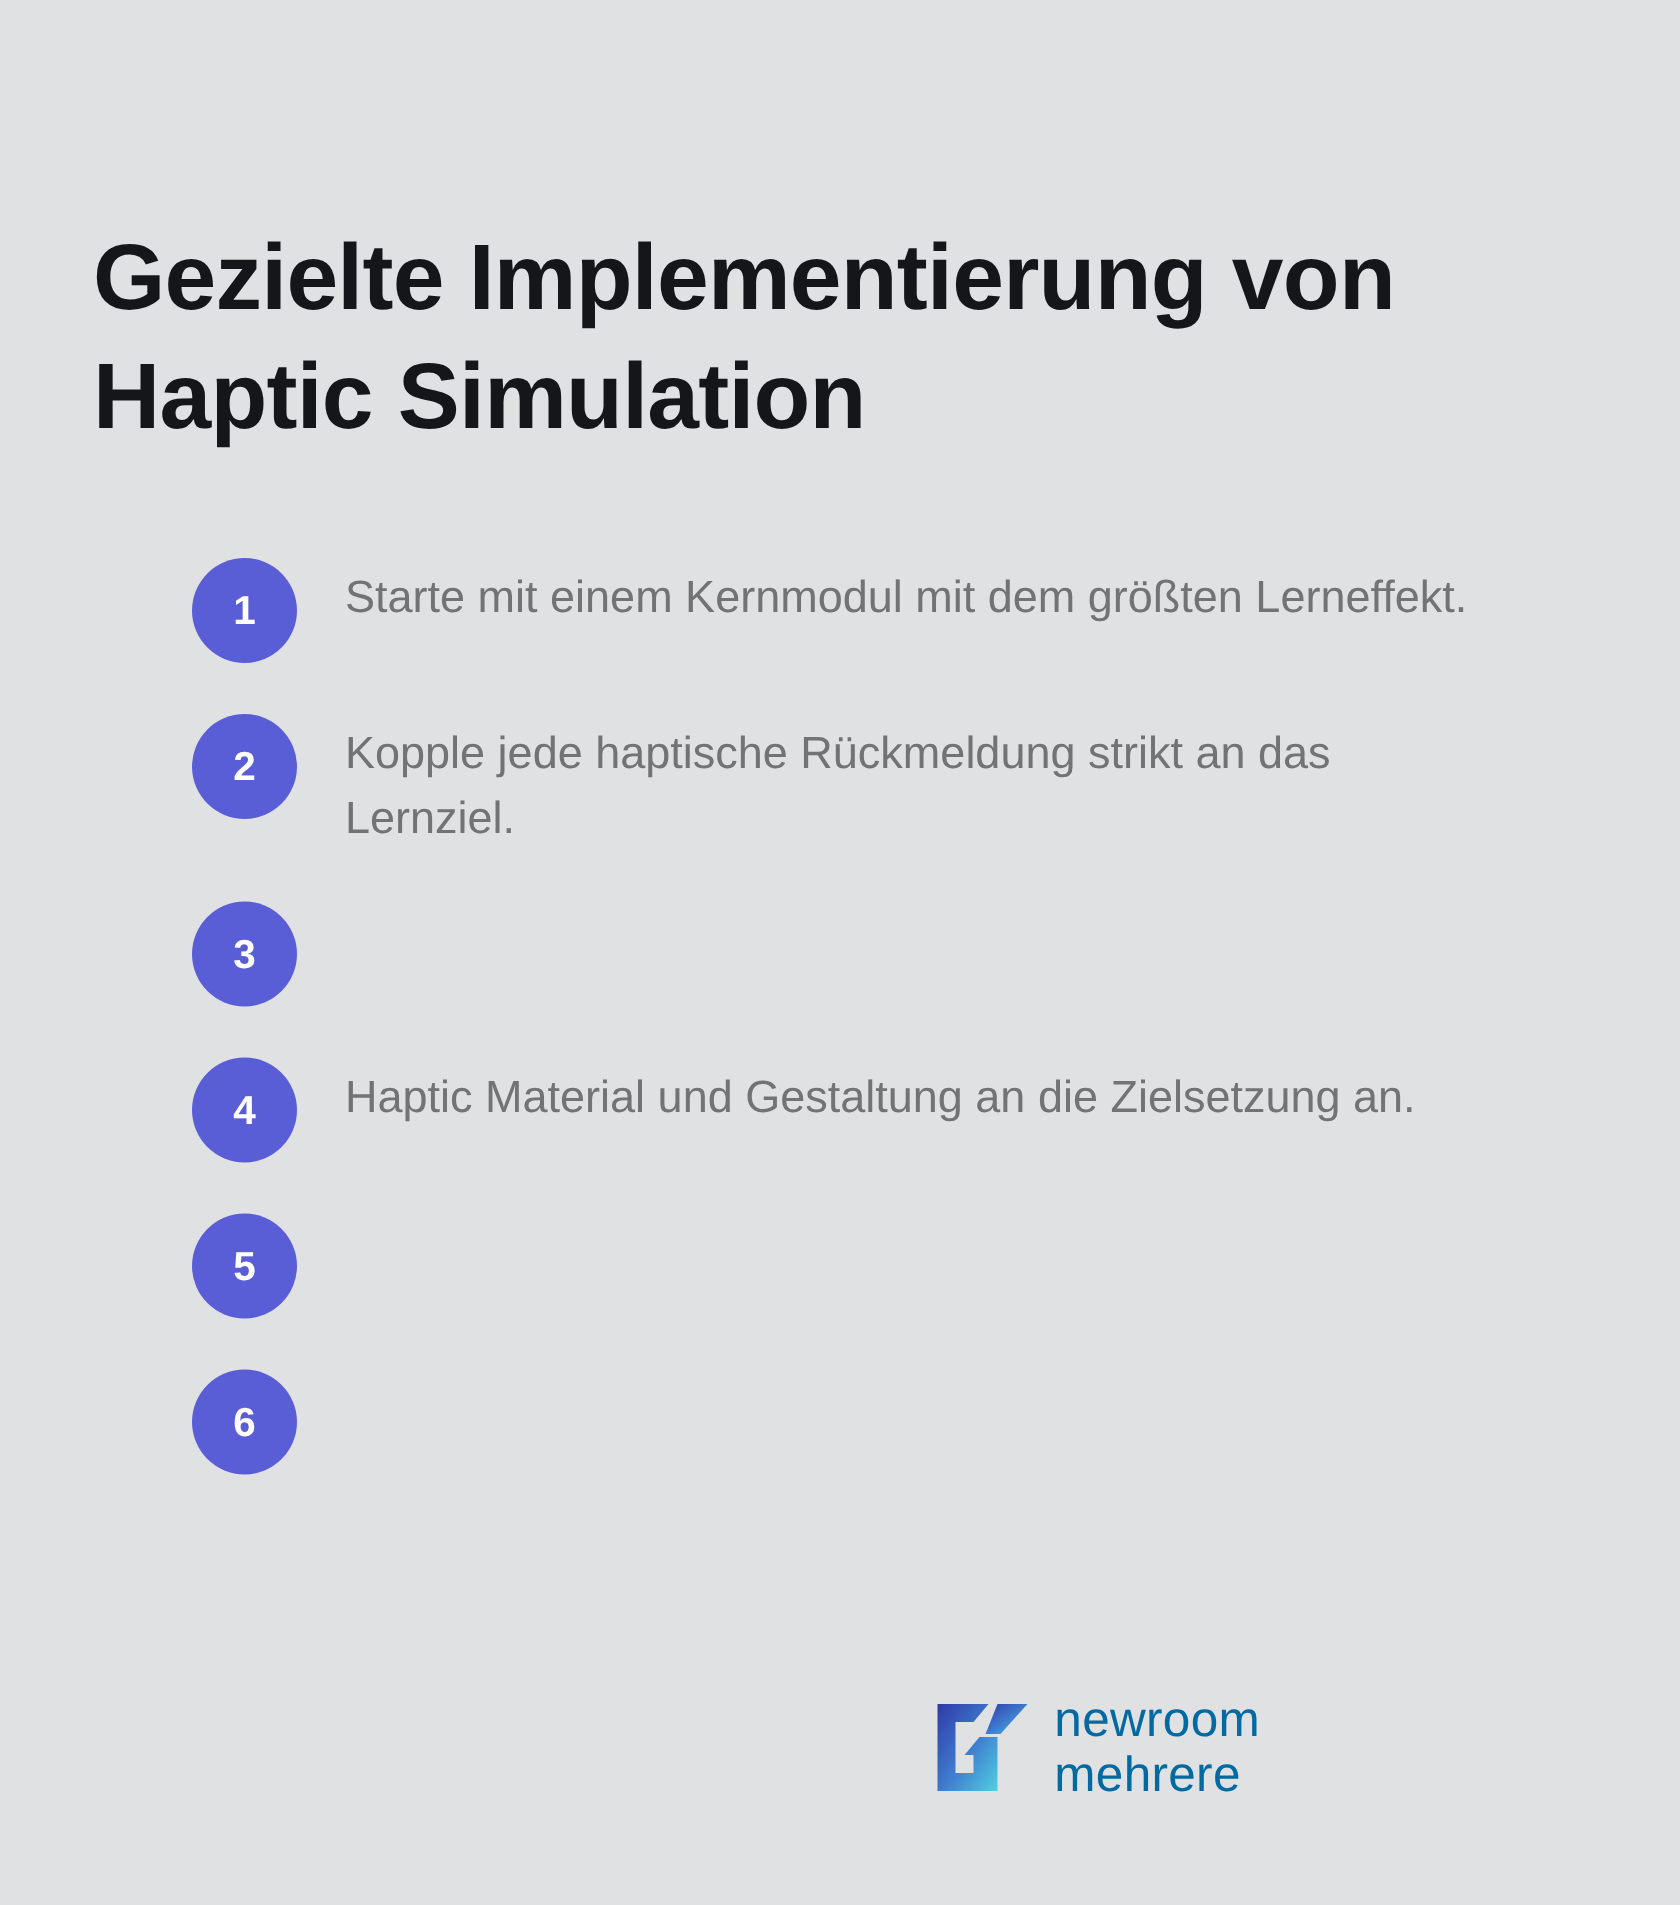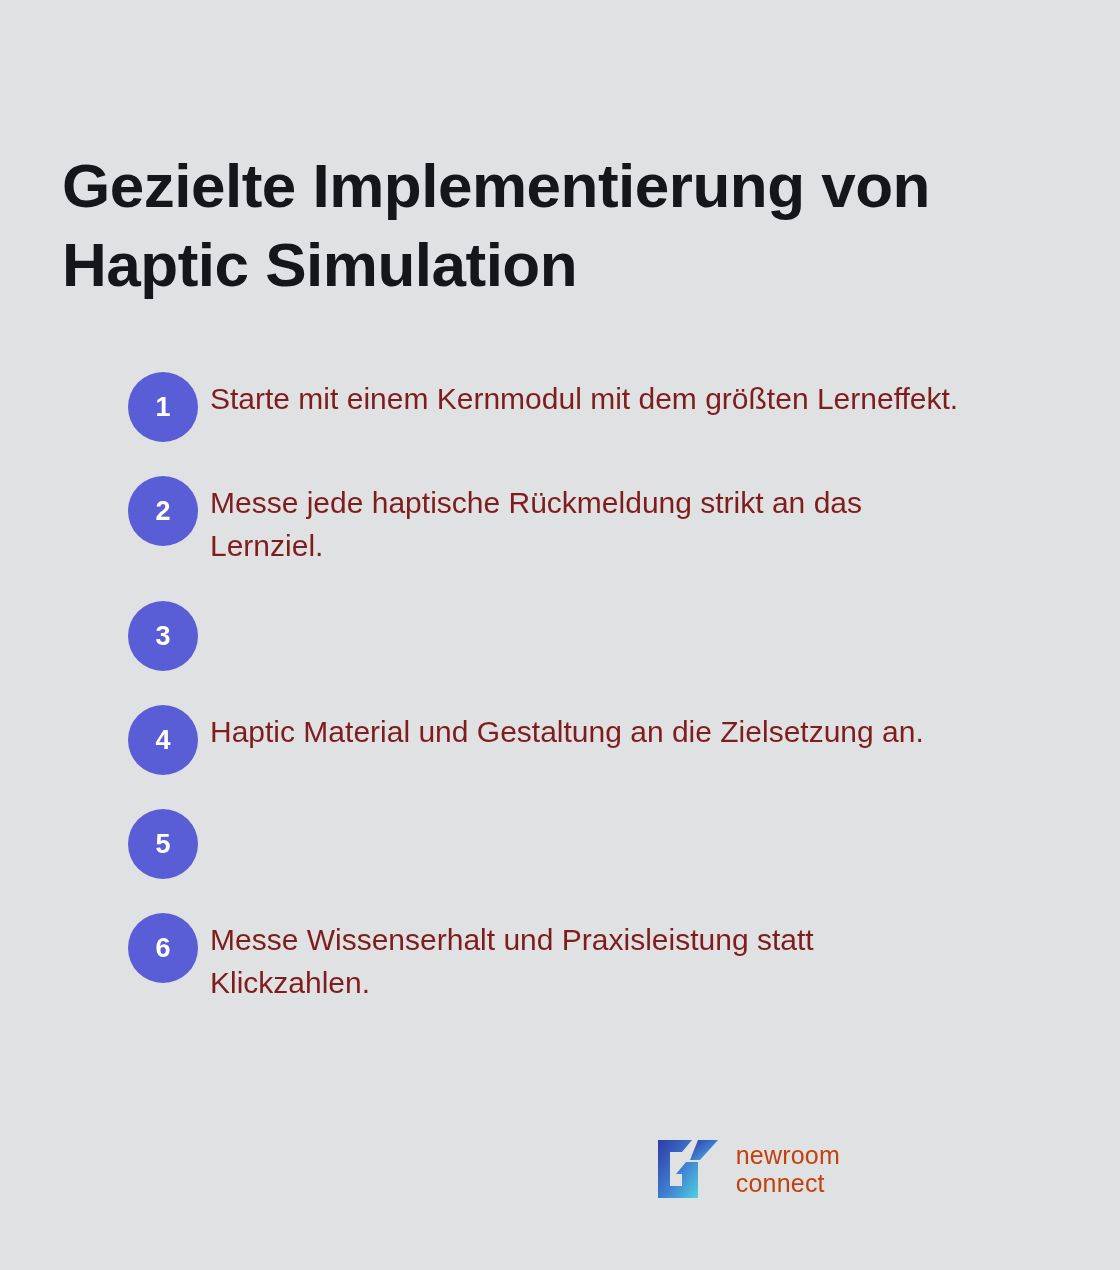--- a/index.html
+++ b/index.html
@@ -50,24 +50,24 @@
     background: #5a5ed6;
     color: #ffffff;
     font-size: 27px;
     font-weight: bold;
     display: flex;
     align-items: center;
     justify-content: center;
     margin-top: 2px;
   }
   .item-text {
-    margin-left: 12px;
+    margin-left: 32px;
     font-size: 30px;
     line-height: 1.42;
-    color: #7f1d1d;
+    color: #737373;
     max-width: 760px;
     padding-top: 8px;
   }
   .logo {
     position: absolute;
     right: 52px;
     bottom: 68px;
     display: flex;
     align-items: center;
   }
@@ -75,75 +75,74 @@
     width: 72px;
     height: 66px;
     margin-right: 12px;
   }
   .logo-text {
     display: flex;
     flex-direction: column;
     line-height: 1.12;
   }
   .logo-text span {
-    font-size: 25px;
-    color: #c2410c;
+    font-size: 33px;
+    color: #0369a1;
     letter-spacing: 0.2px;
   }
 </style>
 </head>
 <body>
 
 <div class="page">
 
   <h1 class="title">Gezielte Implementierung von Haptic Simulation</h1>
 
   <div class="list">
 
     <div class="list-item">
       <div class="bullet">1</div>
       <div class="item-text">Starte mit einem Kernmodul mit dem größten Lerneffekt.</div>
     </div>
 
     <div class="list-item">
       <div class="bullet">2</div>
-      <div class="item-text">Messe jede haptische Rückmeldung strikt an das Lernziel.</div>
+      <div class="item-text">Kopple jede haptische Rückmeldung strikt an das Lernziel.</div>
     </div>
 
     <div class="list-item">
       <div class="bullet">3</div>
     </div>
 
     <div class="list-item">
       <div class="bullet">4</div>
       <div class="item-text">Haptic Material und Gestaltung an die Zielsetzung an.</div>
     </div>
 
     <div class="list-item">
       <div class="bullet">5</div>
     </div>
 
     <div class="list-item">
       <div class="bullet">6</div>
-      <div class="item-text">Messe Wissenserhalt und Praxisleistung statt Klickzahlen.</div>
     </div>
 
   </div>
 
   <div class="logo">
     <svg class="logo-mark" viewBox="0 0 72 66">
       <defs>
         <linearGradient id="lg" x1="0" y1="0" x2="1" y2="1">
           <stop offset="0%" stop-color="#2f3aa8"></stop>
           <stop offset="55%" stop-color="#3f7fd0"></stop>
           <stop offset="100%" stop-color="#4fd0e0"></stop>
         </linearGradient>
       </defs>
       <path d="M6 4 L40 4 L30 16 L18 16 L18 50 L30 50 L30 38 L24 38 L34 26 L46 26 L46 62 L6 62 Z" fill="url(#lg)"></path>
       <path d="M46 4 L66 4 L48 24 L38 24 Z" fill="url(#lg)"></path>
     </svg>
     <div class="logo-text">
       <span>newroom</span>
-      <span>connect</span>
+      <span>mehrere</span>
     </div>
   </div>
 
 </div>
 
 </body></html>

